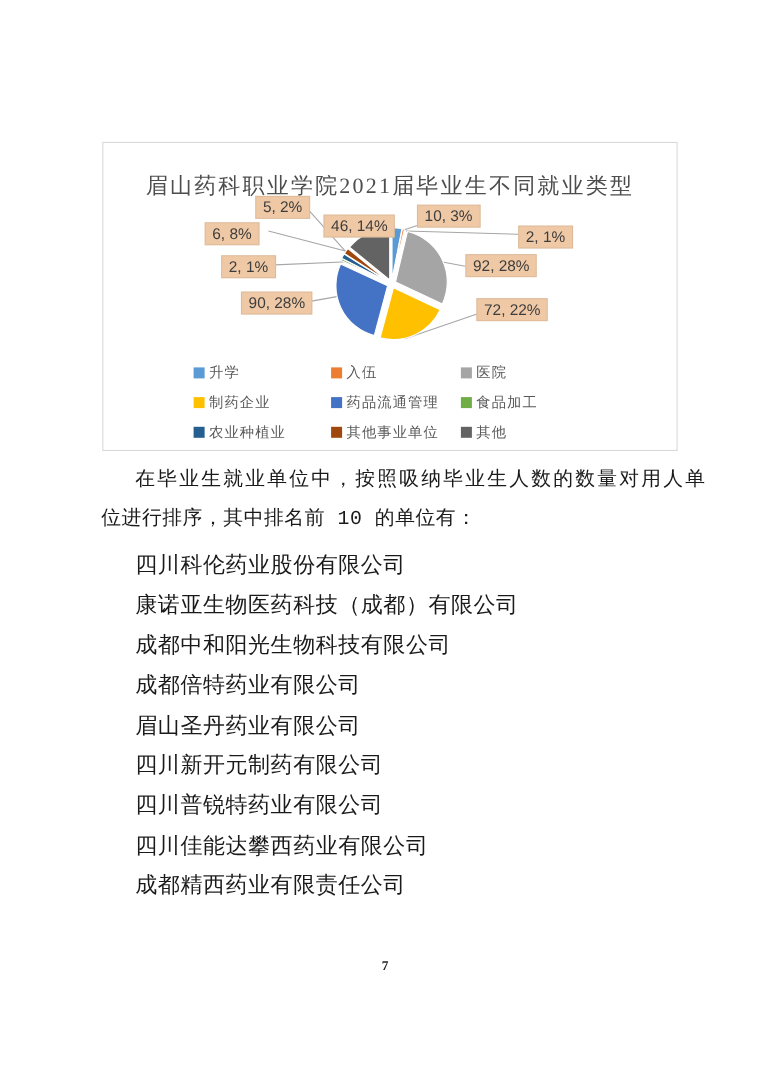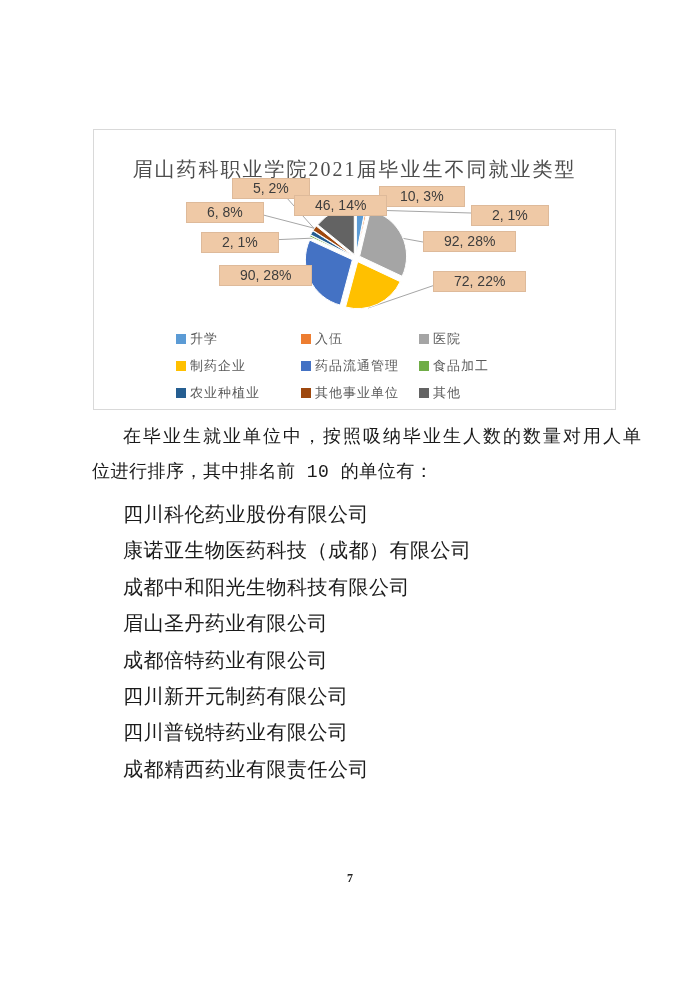--- a/index.html
+++ b/index.html
@@ -14,21 +14,21 @@
   }
   .chart-title{
     position:absolute;left:0;top:7px;width:100%;text-align:center;
     font-size:20px;line-height:24px;letter-spacing:2px;color:#4d4d4d;
     font-family:"Liberation Serif","DejaVu Serif",serif;
     margin-top:20px;
   }
   .pie-svg{position:absolute;left:0;top:0;width:523px;height:281px;}
   .dl{
     position:absolute;background:#efc9a6;border:1px solid rgba(0,0,0,0.07);
-    padding:0 20px;font-size:14px;line-height:19px;color:#3d3d3d;white-space:nowrap;
+    padding:0 6px;font-size:14px;line-height:19px;color:#3d3d3d;white-space:nowrap;
     font-family:"Liberation Sans","DejaVu Sans",sans-serif;
   }
   .dl0{left:285px;top:56px}
   .dl1{left:377px;top:75px}
   .dl2{left:329px;top:101px}
   .dl3{left:339px;top:141px}
   .dl4{left:125px;top:135px}
   .dl5{left:107px;top:102px}
   .dl6{left:138px;top:48px}
   .dl7{left:92px;top:72px}
@@ -135,21 +135,22 @@
 
   <div class="intro">
     <div class="ln ln1">在毕业生就业单位中，按照吸纳毕业生人数的数量对用人单</div>
     <div class="ln ln2">位进行排序，其中排名前 10 的单位有：</div>
   </div>
 
   <div class="companies">
     <p>四川科伦药业股份有限公司</p>
     <p>康诺亚生物医药科技（成都）有限公司</p>
     <p>成都中和阳光生物科技有限公司</p>
+    <p>成都倍特药业有限公司</p>
     <p>眉山圣丹药业有限公司</p>
-    <p>成都倍特药业有限公司</p>
     <p>四川新开元制药有限公司</p>
     <p>四川普锐特药业有限公司</p>
+    <p>四川佳能达攀西药业有限公司</p>
     <p>成都精西药业有限责任公司</p>
   </div>
 
   <div class="page-number">7</div>
 </div>
 
 </body></html>

